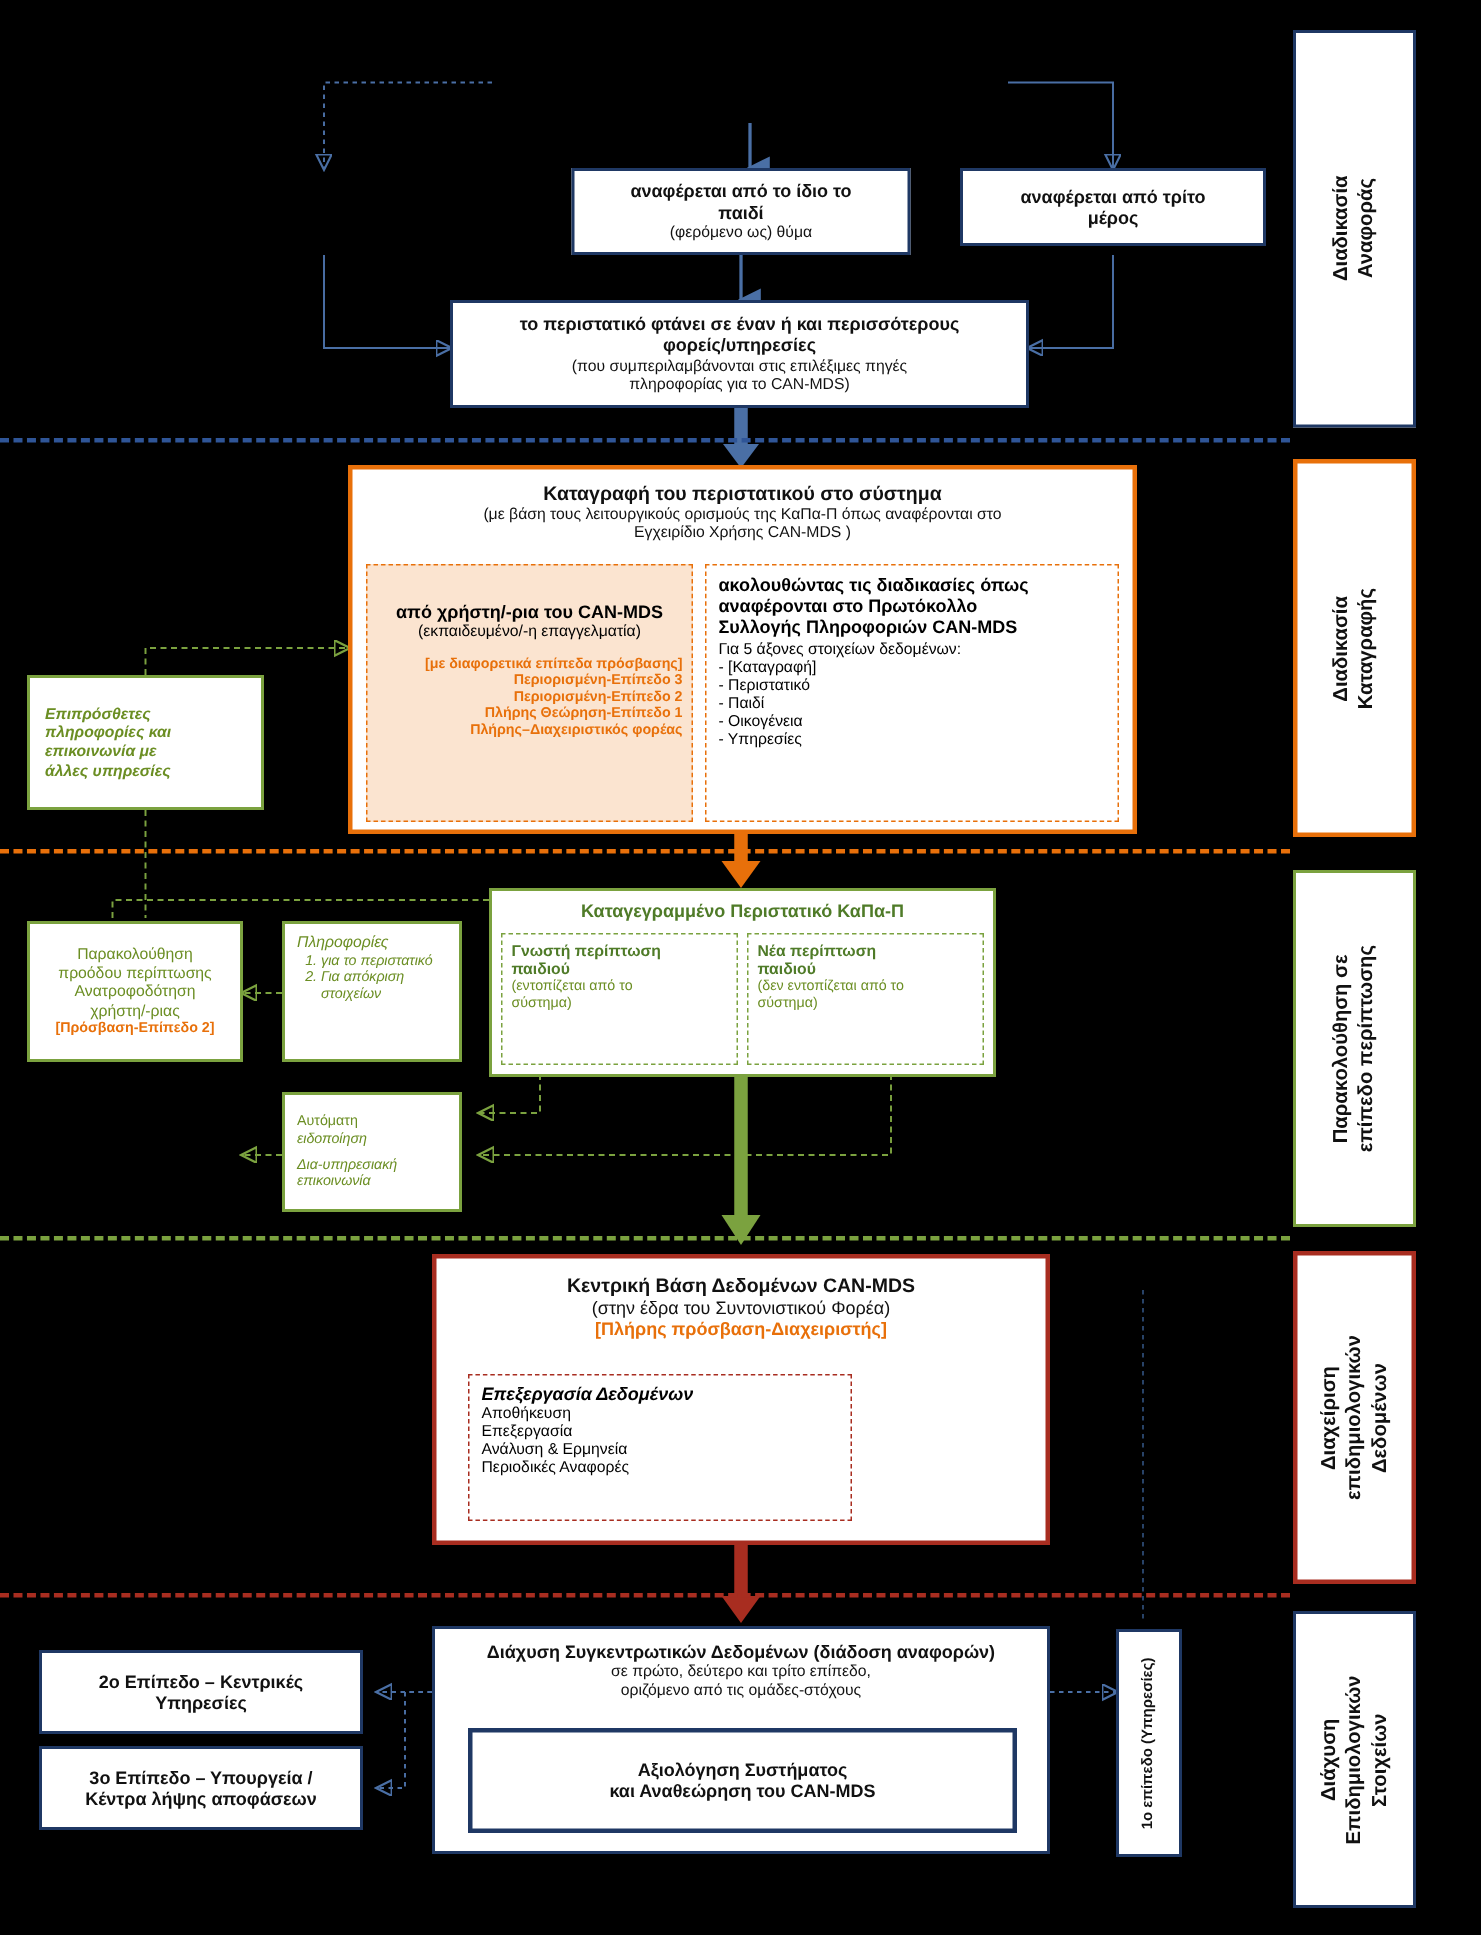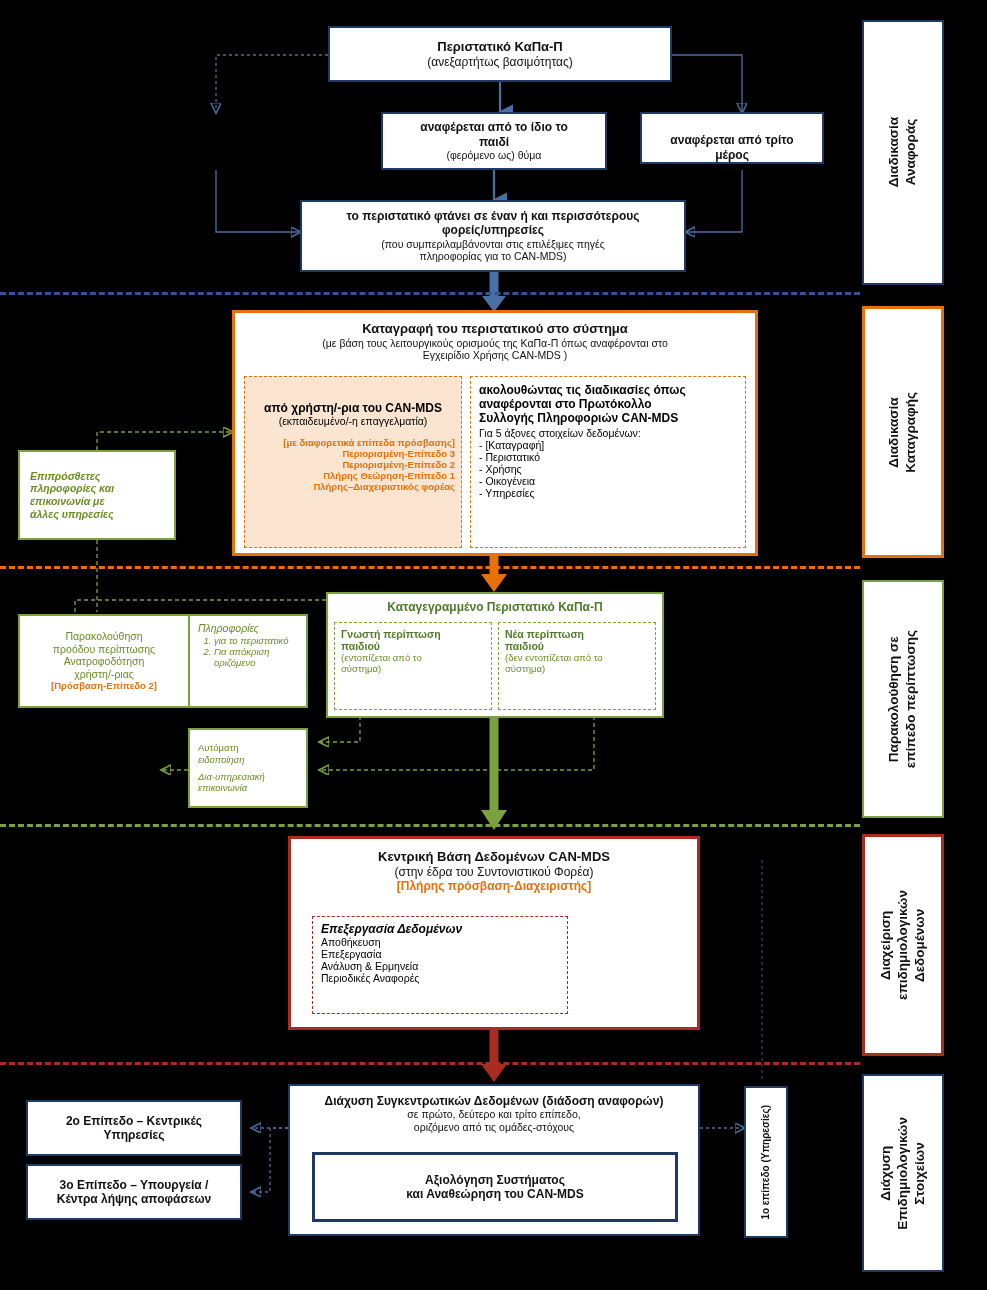--- a/index.html
+++ b/index.html
@@ -164,33 +164,29 @@
     <path d="M700,1128 L744,1128" stroke="#4a6fa5" stroke-width="1.3" fill="none" stroke-dasharray="3,3" marker-end="url(#ahNavy)"></path>
 
     <path d="M762,860 L762,1082" stroke="#2d4a73" stroke-width="1.2" fill="none" stroke-dasharray="3,3"></path>
   </svg>
 
   <div class="band" style="left:0; top:292px; width:860px; border-color:#2f5597;"></div>
   <div class="band" style="left:0; top:566px; width:860px; border-color:#e8700a;"></div>
   <div class="band" style="left:0; top:824px; width:860px; border-color:#7ba23f;"></div>
   <div class="band" style="left:0; top:1062px; width:860px; border-color:#a82d20;"></div>
 
-  <div class="box navy" style="left:328px; top:26px; width:344px; height:56px;">
-    <div class="t-b lg">Περιστατικό ΚαΠα-Π</div>
-    <div class="t-n md">(ανεξαρτήτως βασιμότητας)</div>
-  </div>
 
 
   <div class="box navy" style="left:381px; top:112px; width:226px; height:58px;">
     <div class="t-b md">αναφέρεται από το ίδιο το</div>
     <div class="t-b md">παιδί</div>
     <div class="t-n sm">(φερόμενο ως) θύμα</div>
   </div>
 
-  <div class="box navy" style="left:640px; top:112px; width:184px; height:52px;justify-content:flex-end;">
+  <div class="box navy" style="left:640px; top:112px; width:204px; height:52px;">
     <div class="t-b md">αναφέρεται από τρίτο</div>
     <div class="t-b md">μέρος</div>
   </div>
 
   <div class="box navy" style="left:300px; top:200px; width:386px; height:72px;">
     <div class="t-b md">το περιστατικό φτάνει σε έναν ή και περισσότερους</div>
     <div class="t-b md">φορείς/υπηρεσίες</div>
     <div class="t-n sm">(που συμπεριλαμβάνονται στις επιλέξιμες πηγές</div>
     <div class="t-n sm">πληροφορίας για το CAN-MDS)</div>
   </div>
@@ -216,21 +212,21 @@
     <div class="txt-orange xs t-b" style="text-align:right;">Πλήρης–Διαχειριστικός φορέας</div>
   </div>
 
   <div class="inner dash-orange" style="left:470px; top:376px; width:276px; height:172px; padding:6px 8px; background:#fff;">
     <div class="t-b md leftal">ακολουθώντας τις διαδικασίες όπως</div>
     <div class="t-b md leftal">αναφέρονται στο Πρωτόκολλο</div>
     <div class="t-b md leftal">Συλλογής Πληροφοριών CAN-MDS</div>
     <div class="t-n sm" style="margin-top:2px;">Για 5 άξονες στοιχείων δεδομένων:</div>
     <div class="t-n sm">- [Καταγραφή]</div>
     <div class="t-n sm">- Περιστατικό</div>
-    <div class="t-n sm">- Χρήσης</div>
+    <div class="t-n sm">- Παιδί</div>
     <div class="t-n sm">- Οικογένεια</div>
     <div class="t-n sm">- Υπηρεσίες</div>
   </div>
 
   <div class="box green" style="left:18px; top:450px; width:158px; height:90px; align-items:flex-start; padding-left:10px;">
     <div class="txt-green sm" style="font-style:italic; font-weight:bold; text-align:left;">Επιπρόσθετες</div>
     <div class="txt-green sm" style="font-style:italic; font-weight:bold; text-align:left;">πληροφορίες και</div>
     <div class="txt-green sm" style="font-style:italic; font-weight:bold; text-align:left;">επικοινωνία με</div>
     <div class="txt-green sm" style="font-style:italic; font-weight:bold; text-align:left;">άλλες υπηρεσίες</div>
   </div>
@@ -251,33 +247,33 @@
     <div class="t-n xs" style="color:#6b8e23;">σύστημα)</div>
   </div>
 
   <div class="inner dash-green" style="left:498px; top:622px; width:158px; height:88px; padding:5px 6px; background:#fff;">
     <div class="t-b sm" style="color:#4f7b28;">Νέα περίπτωση</div>
     <div class="t-b sm" style="color:#4f7b28;">παιδιού</div>
     <div class="t-n xs" style="color:#6b8e23;">(δεν εντοπίζεται από το</div>
     <div class="t-n xs" style="color:#6b8e23;">σύστημα)</div>
   </div>
 
-  <div class="box green" style="left:18px; top:614px; width:172px; height:94px;">
+  <div class="box green" style="left:18px; top:614px; width:144px; height:94px;">
     <div class="t-n sm" style="color:#6b8e23;">Παρακολούθηση</div>
     <div class="t-n sm" style="color:#6b8e23;">προόδου περίπτωσης</div>
     <div class="t-n sm" style="color:#6b8e23;">Ανατροφοδότηση</div>
     <div class="t-n sm" style="color:#6b8e23;">χρήστη/-ριας</div>
     <div class="t-b xs txt-orange">[Πρόσβαση-Επίπεδο 2]</div>
   </div>
 
   <div class="box green leftal pad8" style="left:188px; top:614px; width:120px; height:94px; justify-content:flex-start;">
     <div class="t-n sm" style="color:#6b8e23; font-style:italic; text-align:left;">Πληροφορίες</div>
     <ol class="infolist">
       <li class="t-n xs" style="color:#6b8e23; font-style:italic; text-align:left;">για το περιστατικό</li>
-      <li class="t-n xs" style="color:#6b8e23; font-style:italic; text-align:left;">Για απόκριση οριζόμενο</li>
+      <li class="t-n xs" style="color:#6b8e23; font-style:italic; text-align:left;">Για απόκριση στοιχείων</li>
     </ol>
   </div>
 
 
   <div class="box green leftal pad8" style="left:188px; top:728px; width:120px; height:80px; justify-content:center;">
     <div class="t-n xs" style="color:#6b8e23; text-align:left;">Αυτόματη</div>
     <div class="t-n xs" style="color:#6b8e23; font-style:italic; text-align:left;">ειδοποίηση</div>
     <div class="t-n xs" style="color:#6b8e23; font-style:italic; text-align:left; margin-top:6px;">Δια-υπηρεσιακή</div>
     <div class="t-n xs" style="color:#6b8e23; font-style:italic; text-align:left;">επικοινωνία</div>
   </div>

